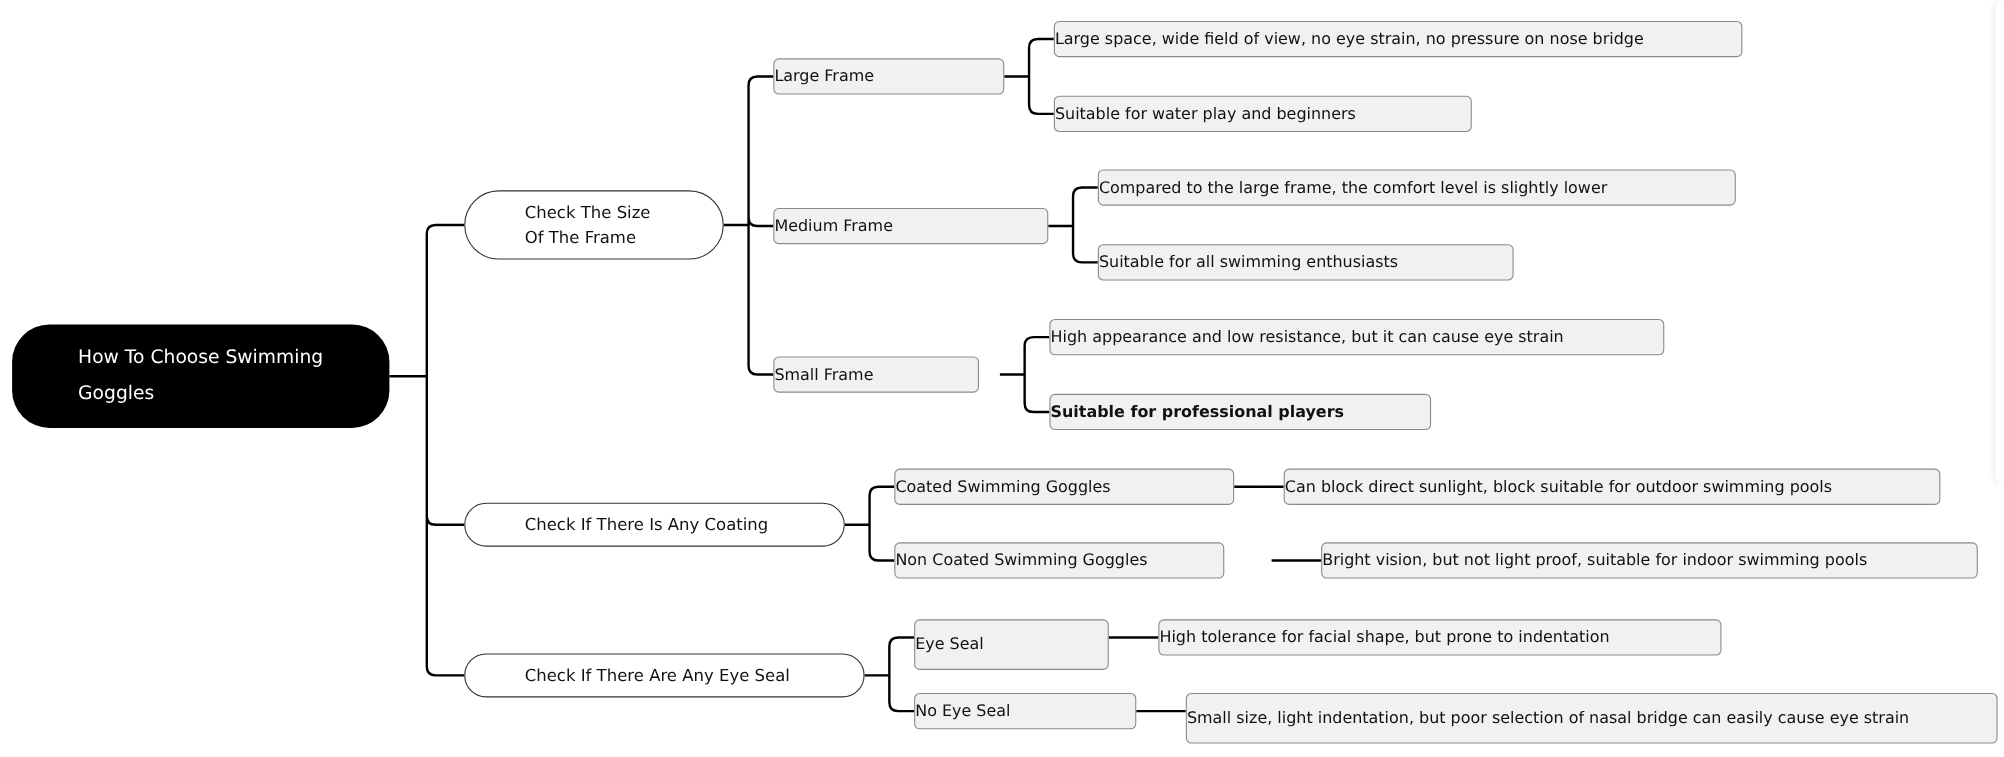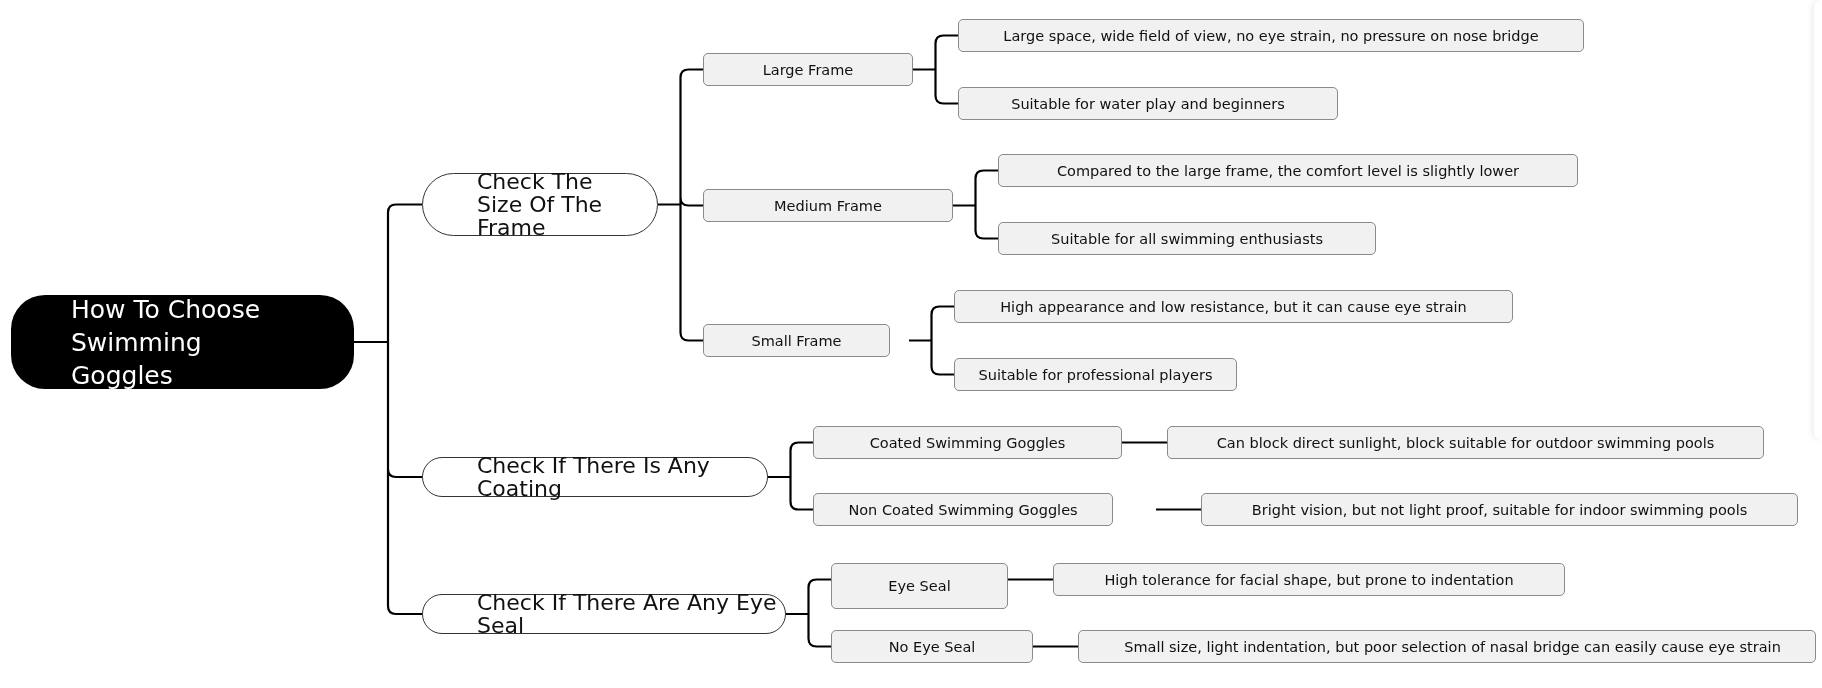--- a/index.html
+++ b/index.html
@@ -1,20 +1,20 @@
 <!DOCTYPE html>
 <html><head>
 <meta charset="utf-8">
 <style>
   html,body{margin:0;padding:0;background:#ffffff;}
   body{width:1822px;height:688px;position:relative;overflow:hidden;font-family:"DejaVu Sans","Liberation Sans",sans-serif;color:#111;}
   #wires{position:absolute;left:0;top:0;width:1822px;height:688px;pointer-events:none;}
-  .node{position:absolute;box-sizing:border-box;display:flex;align-items:center;justify-content:center;white-space:nowrap;}
-  .root{background:#000;color:#fff;border-radius:34px;font-size:25px;line-height:33px;justify-content:flex-start;padding-left:60px;white-space:normal;}
-  .l1{background:#fff;border:1px solid #333;border-radius:40px;font-size:22px;line-height:23px;justify-content:flex-start;padding-left:54px;white-space:normal;}
+  .node{position:absolute;box-sizing:border-box;display:flex;align-items:center;white-space:nowrap;}
+  .root{background:#000;color:#fff;border-radius:34px;font-size:17px;line-height:33px;justify-content:flex-start;padding-left:60px;white-space:normal;}
+  .l1{background:#fff;border:1px solid #333;border-radius:40px;font-size:15px;line-height:23px;justify-content:flex-start;padding-left:54px;white-space:normal;}
   .leaf{background:#f1f1f1;border:1px solid #8a8a8a;border-radius:5px;font-size:14.5px;}
   .edge-tab{position:absolute;right:0;top:0;width:8px;height:440px;background:#fff;box-shadow:-2px 0 6px rgba(0,0,0,0.08);border-radius:8px 0 0 8px;}
 </style>
 </head>
 <body>
 
 <svg id="wires">
     <path d="M354,342 H388 M388,342 V212.5 Q388,204.5 396,204.5 H422 M388,342 V469 Q388,477 396,477 H422 M388,342 V606 Q388,614 396,614 H422" fill="none" stroke="#000000" stroke-width="2.2"></path>
     <path d="M658,204.5 H680.5 M680.5,204.5 V77.5 Q680.5,69.5 688.5,69.5 H703 M680.5,204.5 V197.5 Q680.5,205.5 688.5,205.5 H703 M680.5,204.5 V332.5 Q680.5,340.5 688.5,340.5 H703" fill="none" stroke="#000000" stroke-width="2.2"></path>
     <path d="M913,69.5 H935.5 M935.5,69.5 V43.5 Q935.5,35.5 943.5,35.5 H958 M935.5,69.5 V95.5 Q935.5,103.5 943.5,103.5 H958" fill="none" stroke="#000000" stroke-width="2.2"></path>
@@ -54,21 +54,21 @@
 <div class="node leaf" id="b0c1d1" style="left:998px;top:222px;width:378px;height:33px;">
     <span>Suitable for all swimming enthusiasts</span>
   </div>
 
 <div class="node leaf" id="b0c2" style="left:703px;top:324px;width:187px;height:33px;">
     <span>Small Frame</span>
   </div>
 <div class="node leaf" id="b0c2d0" style="left:954px;top:290px;width:559px;height:33px;">
     <span>High appearance and low resistance, but it can cause eye strain</span>
   </div>
-<div class="node leaf" id="b0c2d1" style="left:954px;top:358px;width:283px;height:33px;">
+<div class="node leaf" id="b0c2d1" style="left:954px;top:358px;width:347px;height:33px;font-weight:bold;">
     <span>Suitable for professional players</span>
   </div>
 
 <div class="node l1" id="b1" style="left:422px;top:457px;width:346px;height:40px;">
   <span>Check If There Is Any Coating</span>
 </div>
 <div class="node leaf" id="b1c0" style="left:813px;top:426px;width:309px;height:33px;">
     <span>Coated Swimming Goggles</span>
   </div>
 <div class="node leaf" id="b1c0d0" style="left:1167px;top:426px;width:597px;height:33px;">
@@ -86,17 +86,17 @@
 </div>
 <div class="node leaf" id="b2c0" style="left:831px;top:563px;width:177px;height:46px;">
     <span>Eye Seal</span>
   </div>
 <div class="node leaf" id="b2c0d0" style="left:1053px;top:563px;width:512px;height:33px;">
     <span>High tolerance for facial shape, but prone to indentation</span>
   </div>
 <div class="node leaf" id="b2c1" style="left:831px;top:630px;width:202px;height:33px;">
     <span>No Eye Seal</span>
   </div>
-<div class="node leaf" id="b2c1d0" style="left:1078px;top:630px;width:738px;height:33px;padding-left:11px;">
+<div class="node leaf" id="b2c1d0" style="left:1078px;top:630px;width:738px;height:46px;">
     <span>Small size, light indentation, but poor selection of nasal bridge can easily cause eye strain</span>
   </div>
 
 <div class="edge-tab"></div>
 
 </body></html>

